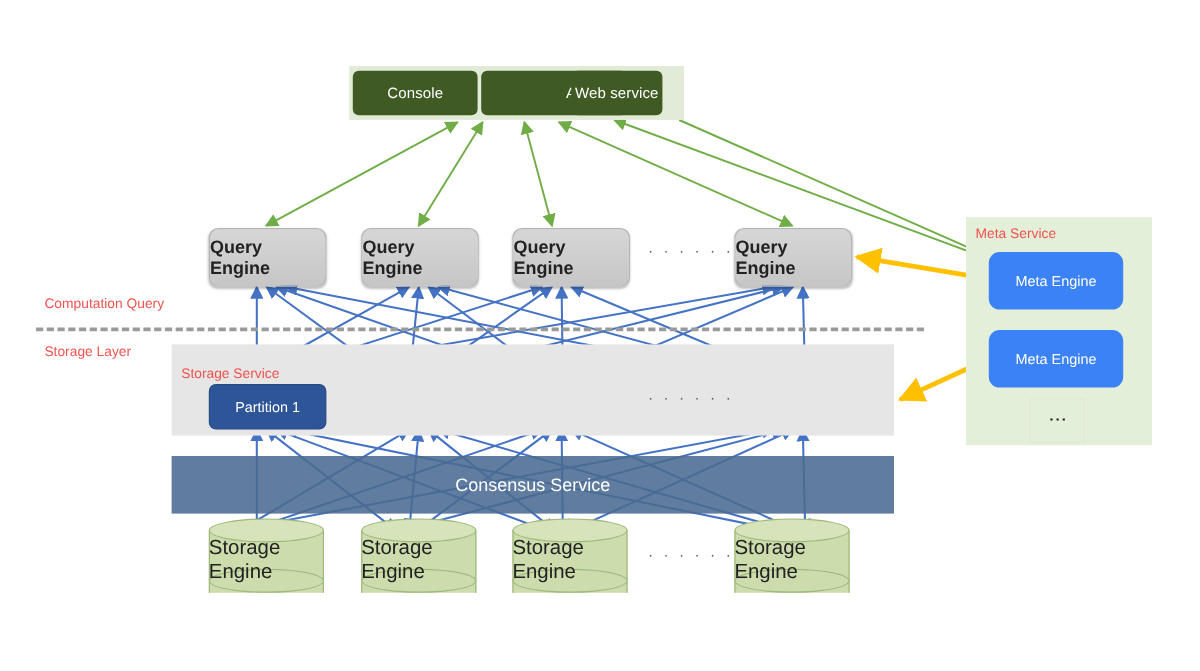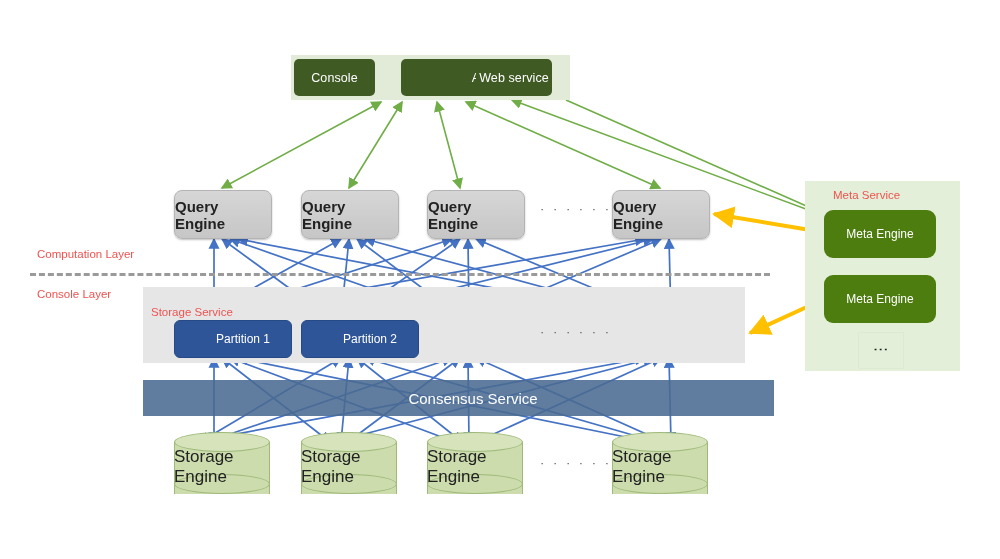--- a/index.html
+++ b/index.html
@@ -39,21 +39,21 @@
     height: 37px;
     background: #3f5a23;
     border-radius: 5px;
     color: #ffffff;
     font-size: 12.5px;
     display: flex;
     align-items: center;
     justify-content: center;
     letter-spacing: .1px;
   }
-  .entry-console { left: 294px;  width: 81px; }
+  .entry-console { left: 294px;  width: 104px; }
   .entry-api     { left: 401px;  width: 82px; padding-left: 40px; }
   .entry-web     { left: 476px;  width: 76px; }
 
   
   .qe {
     position: absolute;
     top: 190px;
     width: 96px;
     height: 47px;
     border-radius: 8px;
@@ -123,41 +123,39 @@
     width: 96px;
     height: 36px;
     border-radius: 6px;
     background: #2e5597;
     border: 1px solid #264a86;
     color: #ffffff;
     font-size: 12px;
     display: flex;
     align-items: center;
     justify-content: center;
-    padding-left: 20px;
   }
   .p1 { left: 174px; }
   .p2 { left: 301px; }
   .p3 { left: 427px; }
   .p4 { left: 612px; }
 
   
   .consensus {
     position: absolute;
     left: 143px;
     top: 380px;
     width: 602px;
-    height: 36px;
+    height: 48px;
     background: rgba(74,106,145,.88);
     color: #ffffff;
     font-size: 15px;
     display: flex;
     align-items: center;
     justify-content: center;
-    padding-left: 29px;
   }
 
   
   .cyl {
     position: absolute;
     top: 432px;
     width: 96px;
     height: 70px;
   }
   .c1 { left: 174px; }
@@ -211,28 +209,27 @@
     width: 155px;
     height: 190px;
     background: #e4efd9;
   }
   .meta-panel-label {
     position: absolute;
     left: 813px;
     top: 189px;
     color: #ef5350;
     font-size: 11.5px;
-    margin-left: 20px;
   }
   .meta-engine {
     position: absolute;
     left: 824px;
     width: 112px;
     height: 48px;
-    background: #4d7c0f;
+    background: #3b82f6;
     border-radius: 9px;
     color: #ffffff;
     font-size: 12px;
     display: flex;
     align-items: center;
     justify-content: center;
   }
   .me1 { top: 210px; }
   .me2 { top: 275px; }
   .meta-dots {
@@ -345,29 +342,28 @@
   <div class="entry-box entry-console">Console</div>
   <div class="entry-box entry-api">API</div>
   <div class="entry-box entry-web">Web service</div>
 
   <div class="qe qe1">Query Engine</div>
   <div class="qe qe2">Query Engine</div>
   <div class="qe qe3">Query Engine</div>
   <div class="qe qe4">Query Engine</div>
   <div class="dots-h dots-qe">· · · · · ·</div>
 
-  <div class="layer-label lbl-computation">Computation Layer</div>
+  <div class="layer-label lbl-computation">Computation Query</div>
   <div class="divider"></div>
-  <div class="layer-label lbl-storage">Console Layer</div>
+  <div class="layer-label lbl-storage">Storage Layer</div>
 
   <div class="storage-band"></div>
   <div class="storage-band-label">Storage Service</div>
 
   <div class="part p1">Partition 1</div>
-  <div class="part p2">Partition 2</div>
   <div class="dots-h dots-part">· · · · · ·</div>
 
   <div class="consensus">Consensus Service</div>
 
   <div class="cyl c1">
     <div class="body"></div>
     <div class="bottom"></div>
     <div class="top"></div>
     <div class="cap-text">Storage Engine</div>
   </div>

